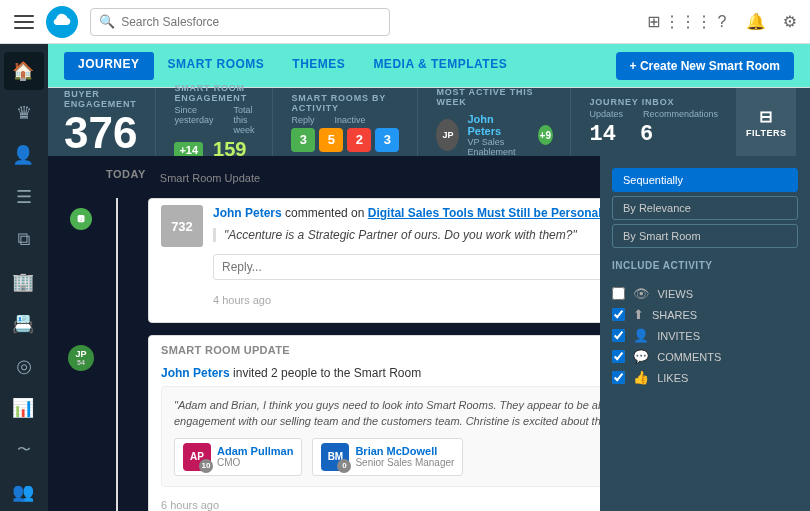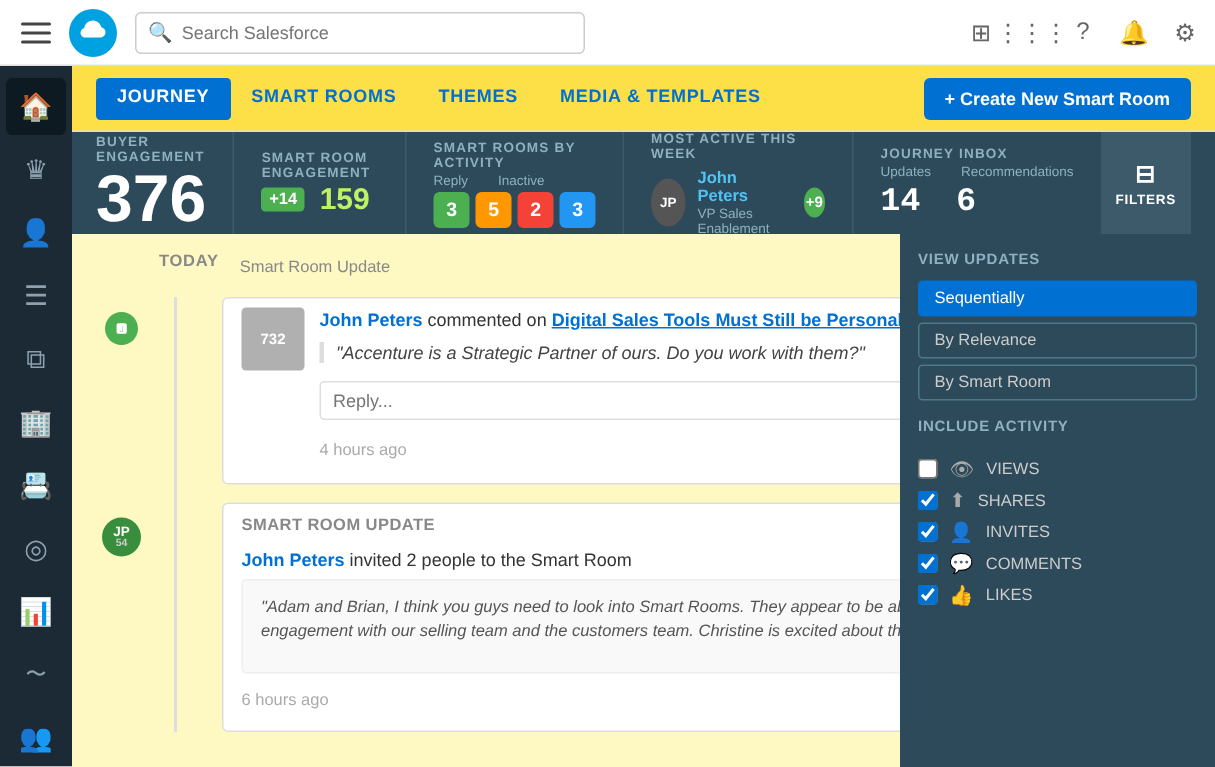--- a/index.html
+++ b/index.html
@@ -60,21 +60,21 @@
       border-radius: 4px;
       font-size: 18px;
     }
     .sidebar-item.active { color: #fff; background: #0d1a22; }
 
     
     .main { flex: 1; display: flex; flex-direction: column; overflow: hidden; position: relative; }
 
     
     .secondary-nav {
-      background: #fde047;
+      background: #5eead4;
       border-bottom: 1px solid #ddd;
       height: 44px;
       display: flex;
       align-items: center;
       padding: 0 16px;
       gap: 0;
     }
     .tab-item {
       height: 44px;
       display: flex;
@@ -157,21 +157,21 @@
       cursor: pointer;
       font-size: 9px;
       font-weight: 700;
       letter-spacing: 0.5px;
       height: 100%;
       justify-content: center;
     }
 
     
     .content-area { flex: 1; display: flex; overflow: hidden; position: relative; }
-    .feed { flex: 1; background: #fef9c3; overflow-y: auto; padding: 12px 16px; }
+    .feed { flex: 1; background: #0f172a; overflow-y: auto; padding: 12px 16px; }
 
     
     .timeline-section { position: relative; }
     .day-label { font-size: 11px; font-weight: 700; color: #888; margin-bottom: 8px; text-transform: uppercase; letter-spacing: 0.5px; display: flex; align-items: center; gap: 8px; }
 
     .update-card {
       background: #fff;
       border-radius: 4px;
       border: 1px solid #ddd;
       margin-bottom: 12px;
@@ -329,20 +329,24 @@
 
     <div class="stats-bar">
 
       <div class="stat-block">
         <div class="stat-label">BUYER ENGAGEMENT</div>
         <div class="stat-value">376</div>
       </div>
 
       <div class="stat-block">
         <div class="stat-label">SMART ROOM ENGAGEMENT</div>
+        <div class="stat-sublabels">
+          <span class="stat-sublabel">Since yesterday</span>
+          <span class="stat-sublabel">Total this week</span>
+        </div>
         <div class="stat-row">
           <span class="stat-change">+14</span>
           <span class="stat-num">159</span>
         </div>
       </div>
 
       <div class="stat-block">
         <div class="stat-label">SMART ROOMS BY ACTIVITY</div>
         <div class="stat-sublabels">
           <span class="stat-sublabel">Reply</span>
@@ -394,21 +398,21 @@
             <span style="font-size:11px; color:#888; margin-left:4px;">Smart Room Update</span>
           </div>
 
           <div style="position:absolute; left:52px; top:30px; bottom:0; width:2px; background:#ddd; z-index:0;"></div>
 
           <div style="position:relative; padding-left:42px; margin-bottom:12px;">
             <div class="timeline-dot jp" style="left:6px; top:10px; background:#4caf50; font-size:8px;">🅹</div>
             <div class="update-card">
               <div class="update-card-body" style="display:flex; gap:10px;">
                 <div class="photo-placeholder" style="flex-shrink:0;">
-                  <span style="font-size:10px;">732</span>
+                  <span style="font-size:13px;">732</span>
                 </div>
                 <div style="flex:1;">
                   <div class="comment-author">
                     <a href="#">John Peters</a>
                     <span>commented on</span>
                     <a href="#" class="doc-link">Digital Sales Tools Must Still be Personal</a>
                   </div>
                   <div class="comment-text">"Accenture is a Strategic Partner of ours. Do you work with them?"</div>
                   <input class="reply-input" type="text" placeholder="Reply..." style="">
                   <div class="card-footer">
@@ -430,34 +434,57 @@
             </div>
             <div class="update-card">
               <div class="update-card-header">Smart Room Update</div>
               <div class="update-card-body">
                 <div class="invite-header">
                   <a href="#">John Peters</a>
                   <span>invited 2 people to the Smart Room</span>
                 </div>
                 <div class="invite-card-inner">
                   <div class="invite-quote">"Adam and Brian, I think you guys need to look into Smart Rooms. They appear to be able to solve our problem of digital engagement with our selling team and the customers team. Christine is excited about their potential."</div>
+                  <div class="invite-people">
+
+                    <div class="person-badge">
+                      <div class="person-avatar" style="background:#c2185b;">
+                        <span>AP</span>
+                        <div class="num">10</div>
+                      </div>
+                      <div class="person-info">
+                        <div class="person-name">Adam Pullman</div>
+                        <div class="person-title">CMO</div>
+                      </div>
+                    </div>
+
+                    <div class="person-badge">
+                      <div class="person-avatar" style="background:#1565c0;">
+                        <span>BM</span>
+                        <div class="num">0</div>
+                      </div>
+                      <div class="person-info">
+                        <div class="person-name">Brian McDowell</div>
+                        <div class="person-title">Senior Sales Manager</div>
+                      </div>
+                    </div>
+                  </div>
                 </div>
                 <div class="card-footer">
                   <span class="time-ago">6 hours ago</span>
                   <button class="dismiss-btn">Dismiss</button>
                 </div>
               </div>
             </div>
           </div>
 
         </div>
       </div>
 
       <div class="filter-panel">
-        <div class="filter-section-title">View Updates</div>
         <div class="view-options">
           <button class="view-option-btn active">Sequentially</button>
           <button class="view-option-btn">By Relevance</button>
           <button class="view-option-btn">By Smart Room</button>
         </div>
 
         <div class="include-title">Include activity</div>
 
         <div class="filter-row">
           <input type="checkbox" style="">

